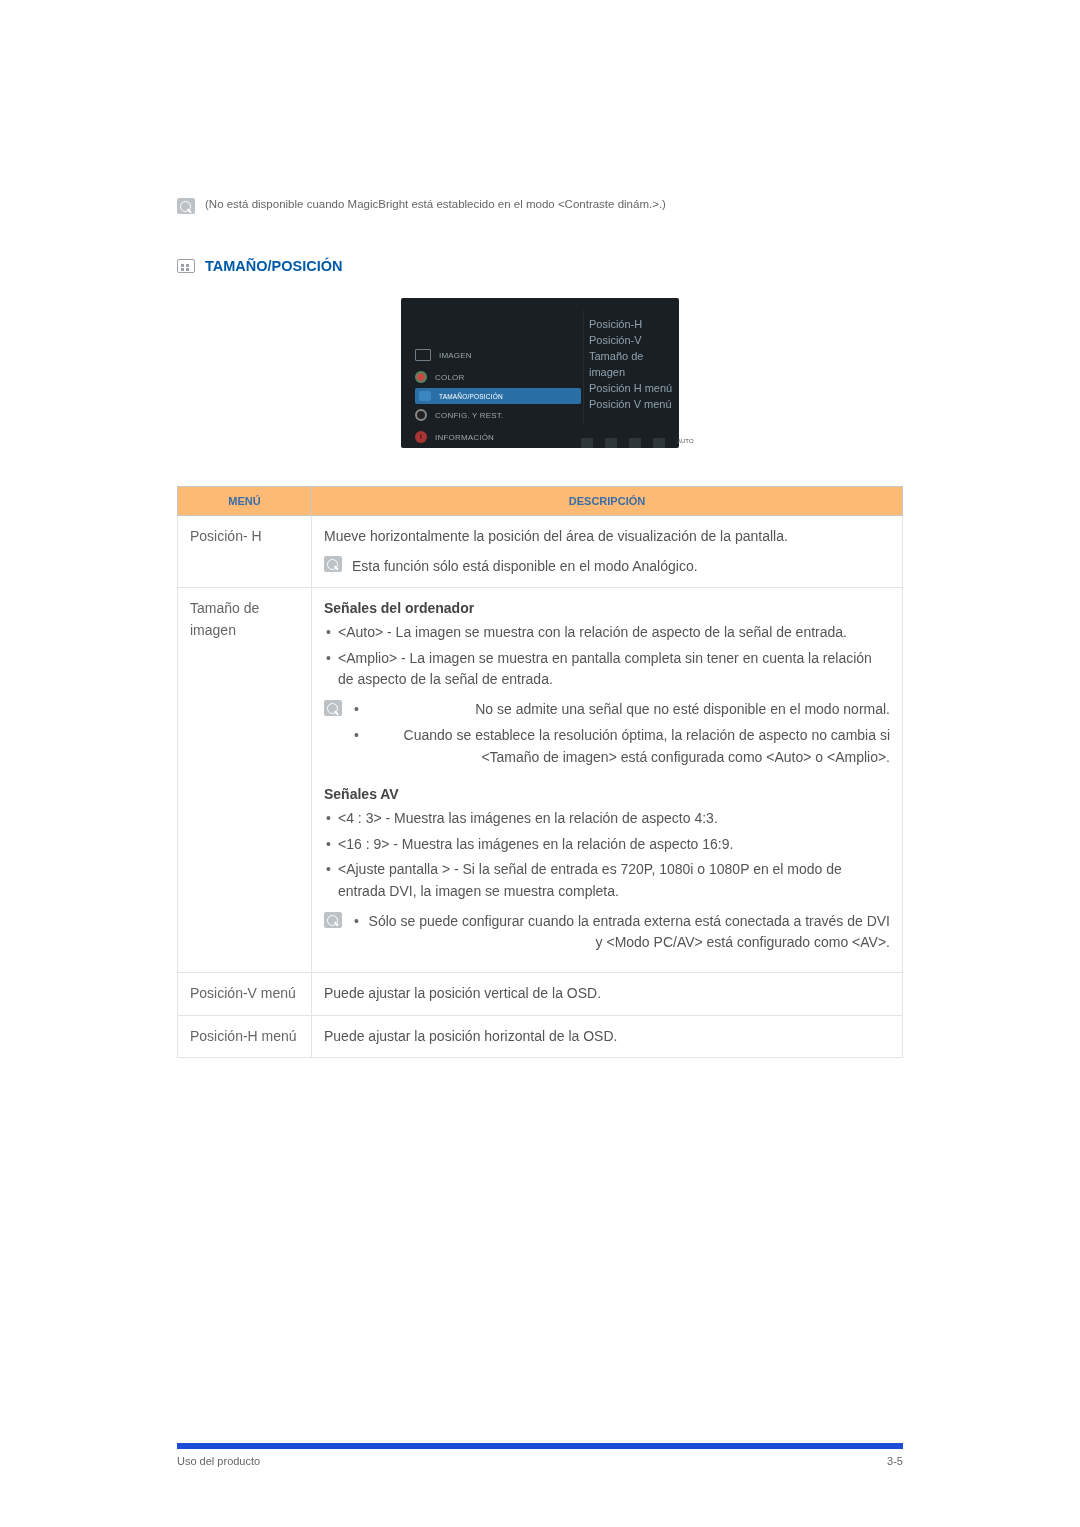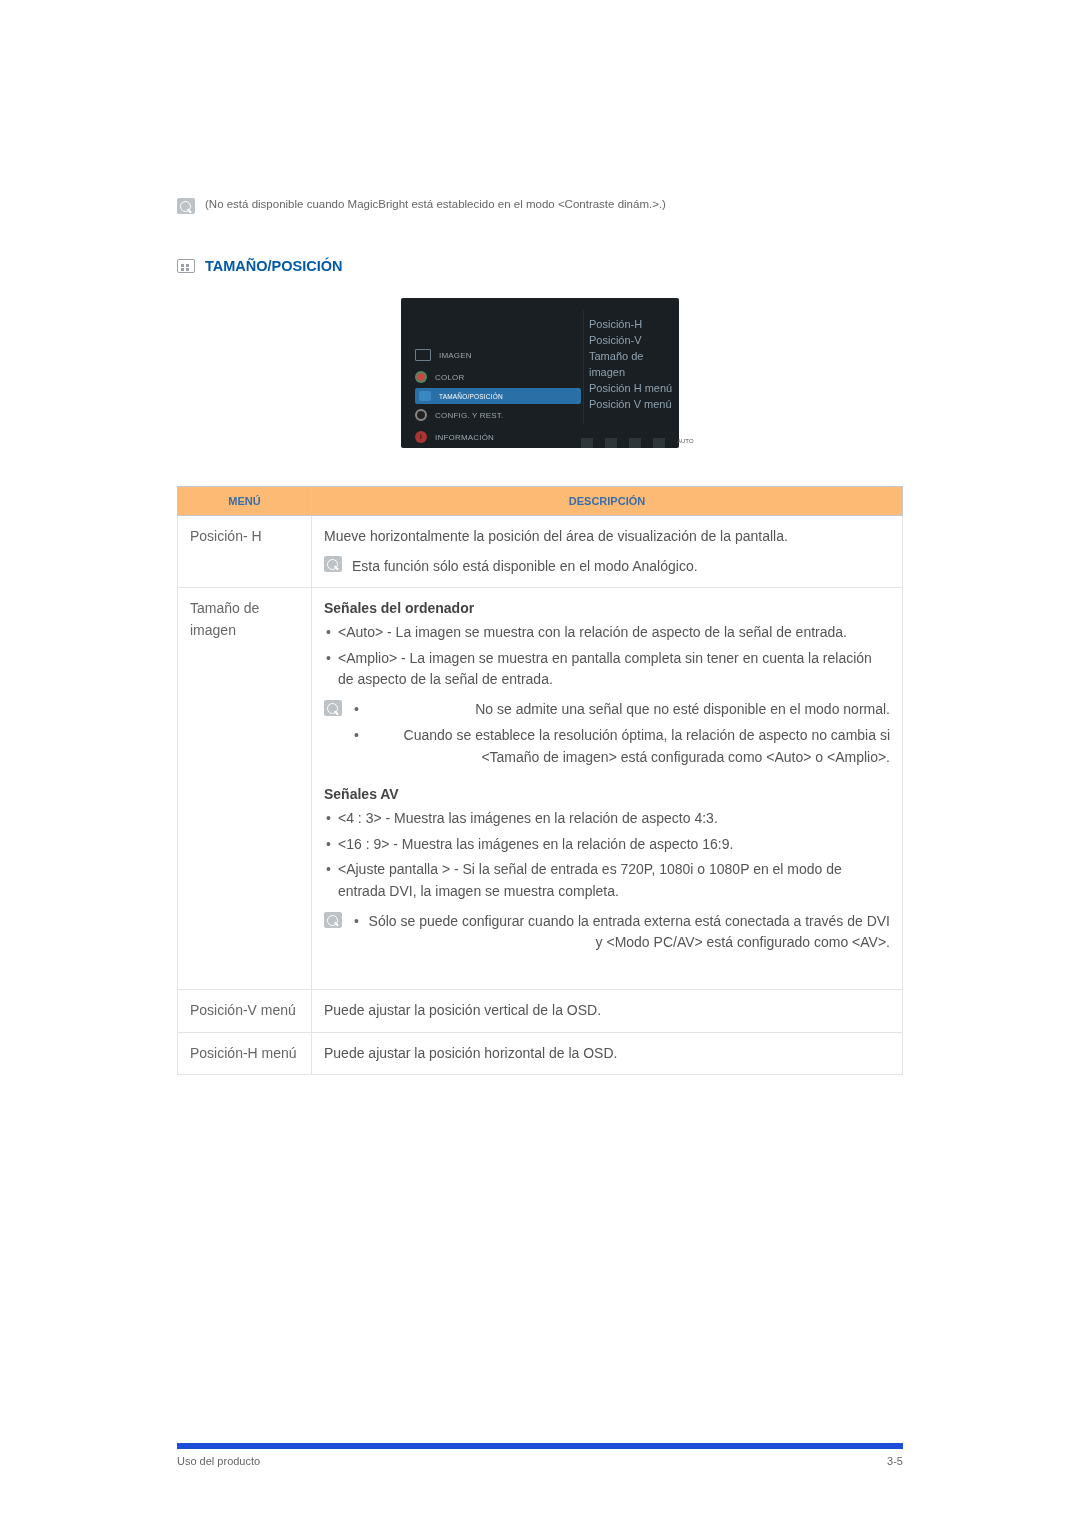--- a/index.html
+++ b/index.html
@@ -331,21 +331,21 @@
               <li>Cuando se establece la resolución óptima, la relación de aspecto no cambia si &lt;Tamaño de imagen&gt; está configurada como &lt;Auto&gt; o &lt;Amplio&gt;.</li>
             </ul>
           </div>
         </div>
         <div class="bold">Señales AV</div>
         <ul class="bullet-list">
           <li>&lt;4 : 3&gt; - Muestra las imágenes en la relación de aspecto 4:3.</li>
           <li>&lt;16 : 9&gt; - Muestra las imágenes en la relación de aspecto 16:9.</li>
           <li>&lt;Ajuste pantalla &gt; - Si la señal de entrada es 720P, 1080i o 1080P en el modo de entrada DVI, la imagen se muestra completa.</li>
         </ul>
-        <div class="sub-note" style="margin-bottom:21px">
+        <div class="sub-note" style="margin-bottom:4px">
           <div class="note-icon">
               <span class="handle"></span>
             </div>
           <div class="sub-note-content">
             <ul class="sub-bullet-list">
               <li>Sólo se puede configurar cuando la entrada externa está conectada a través de DVI y &lt;Modo PC/AV&gt; está configurado como &lt;AV&gt;.</li>
             </ul>
           </div>
         </div>
       </td>

